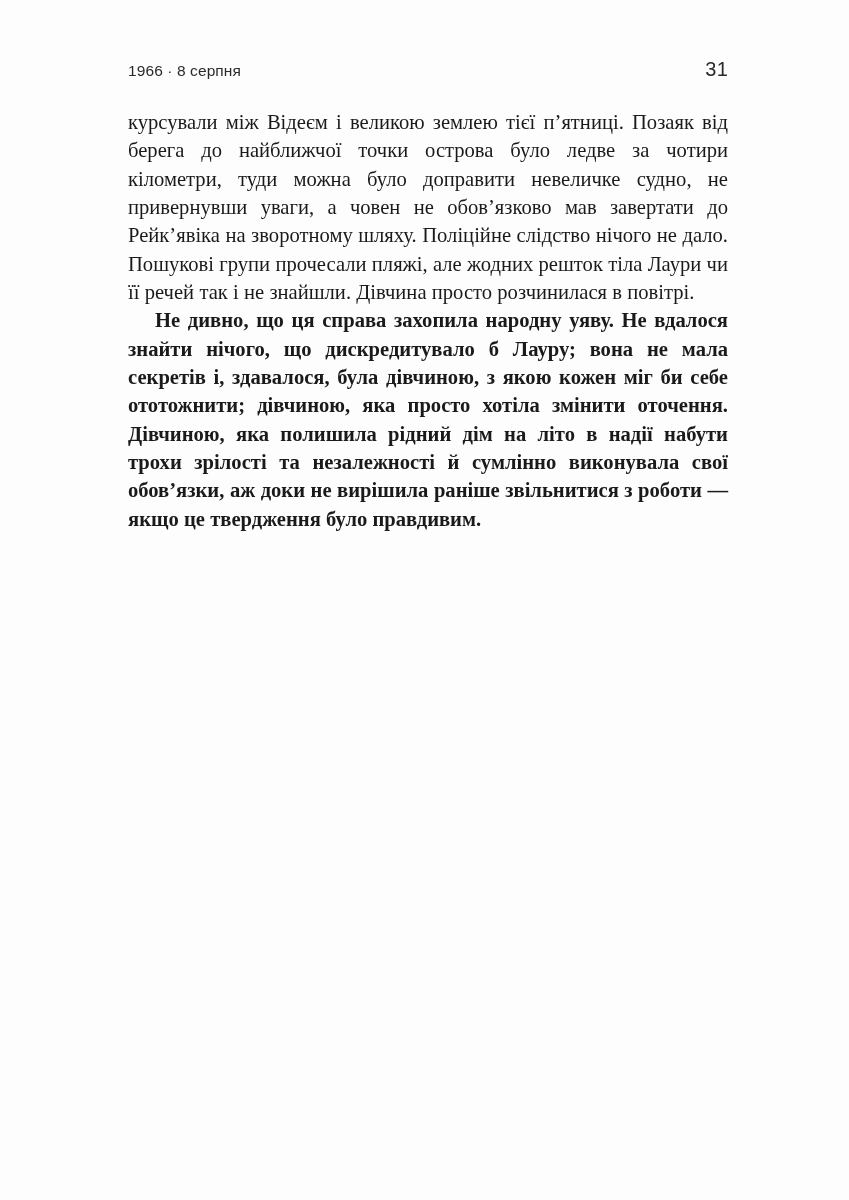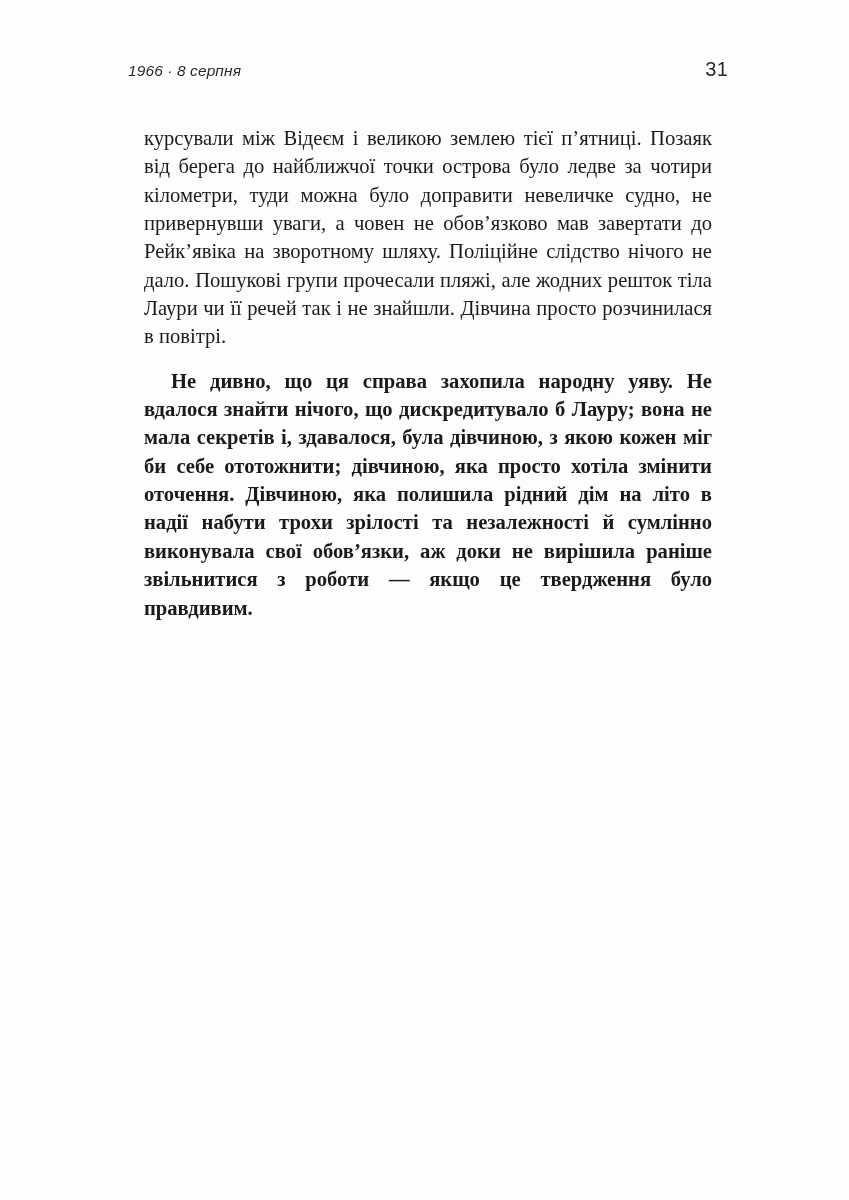--- a/index.html
+++ b/index.html
@@ -31,21 +31,20 @@
     left: 128px;
     width: 600px;
     height: 24px;
     display: flex;
     align-items: baseline;
     justify-content: space-between;
   }
 
   .running-head-title {
     font-family: "Liberation Sans", "DejaVu Sans", sans-serif;
-    font-style: italic;
     font-size: 15.5px;
     letter-spacing: 0.1px;
     color: #2a2a2a;
     white-space: nowrap;
   }
 
   .running-head-folio {
     font-family: "Liberation Sans", "DejaVu Sans", sans-serif;
     font-size: 20px;
     font-style: normal;
@@ -55,21 +54,21 @@
 
   
   .textblock {
     position: absolute;
     top: 108px;
     left: 128px;
     width: 600px;
   }
 
   p.body-para {
-    margin: 16px;
+    margin: 0;
     font-size: 20.6px;
     line-height: 28.35px;
     text-align: justify;
     text-justify: inter-word;
     hyphens: manual;
     -webkit-hyphens: manual;
     word-spacing: 0.1px;
     color: #1a1a1a;
   }
 

